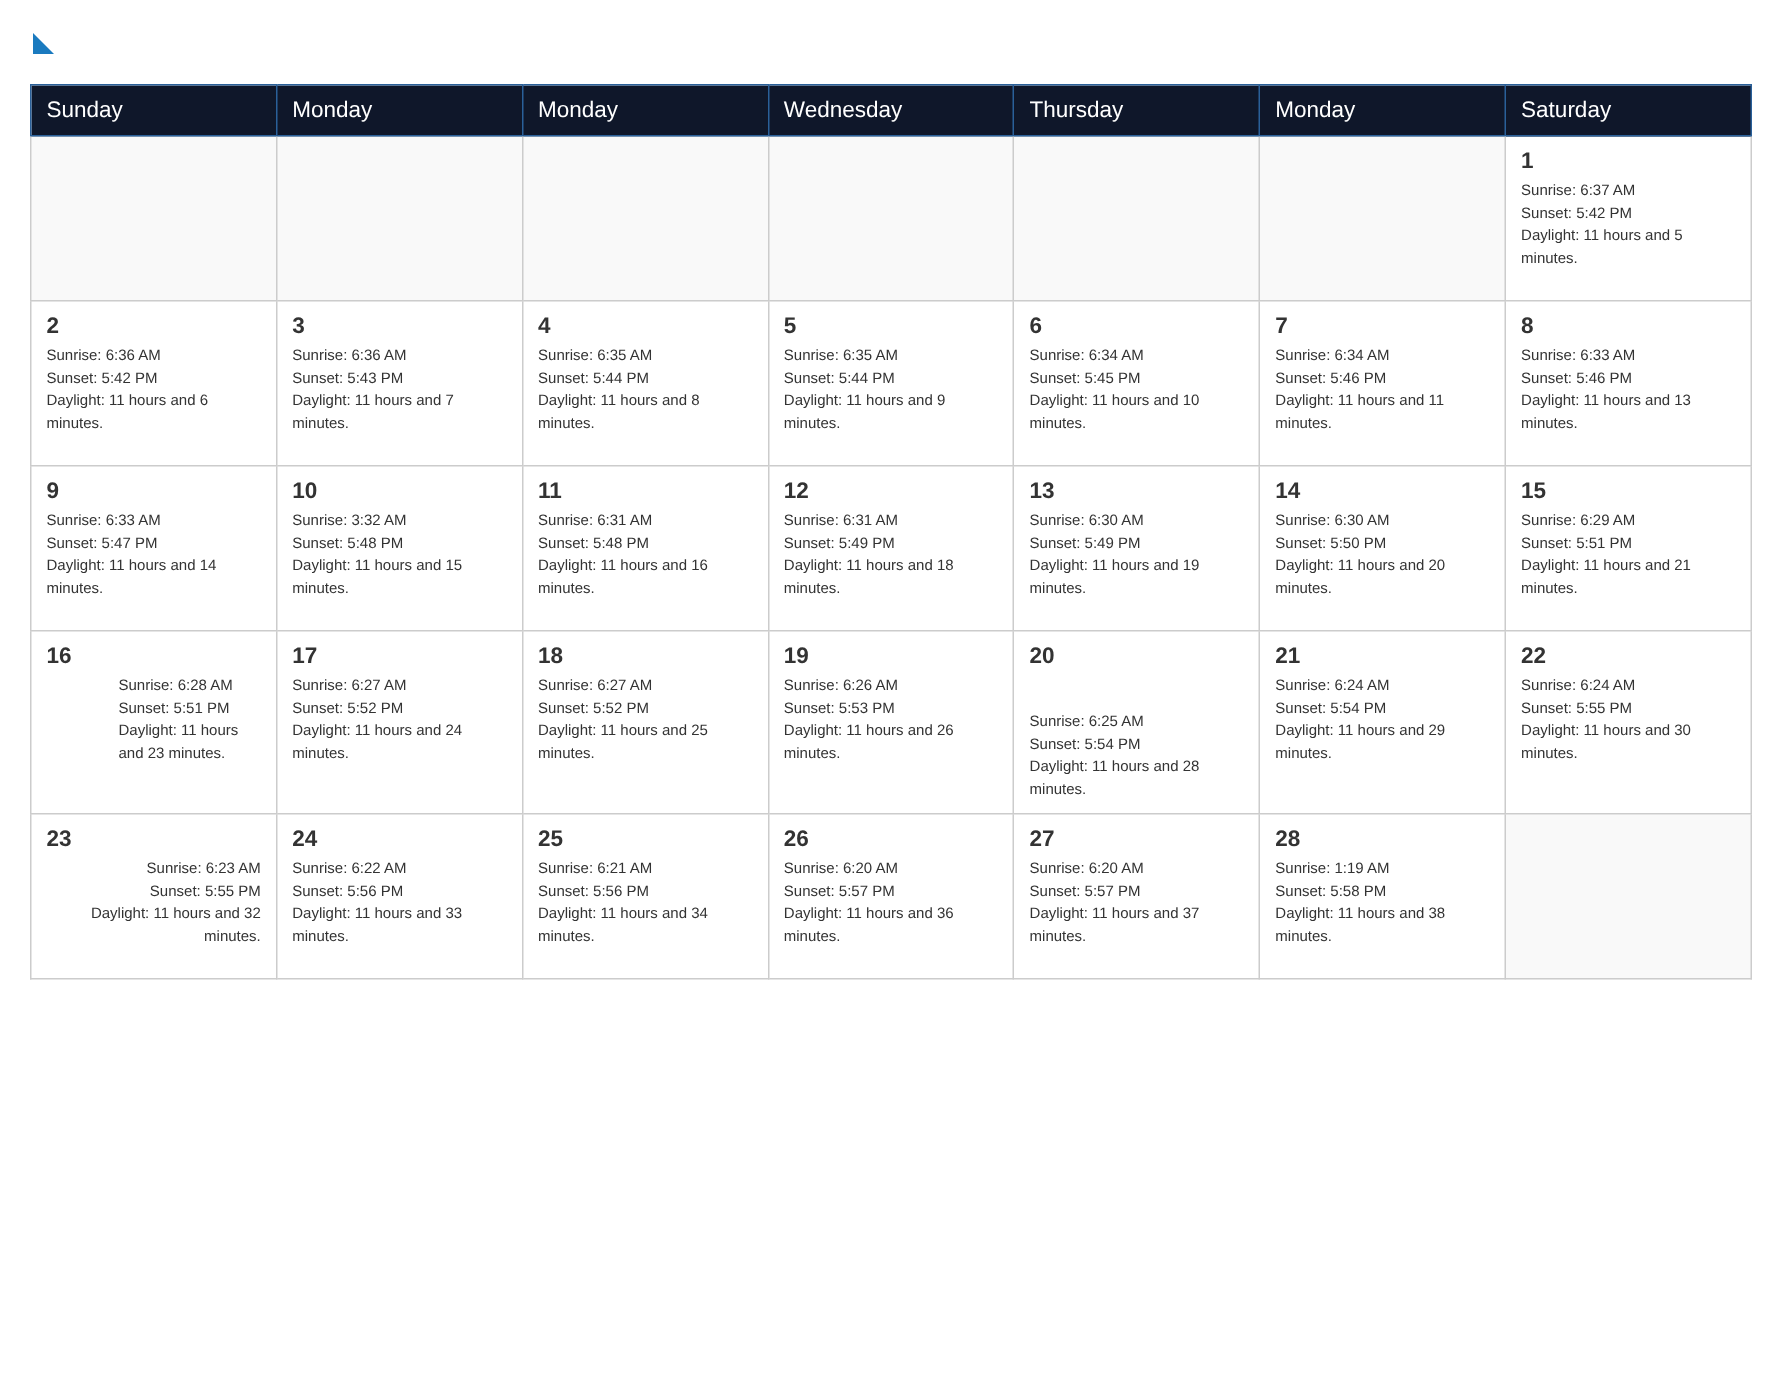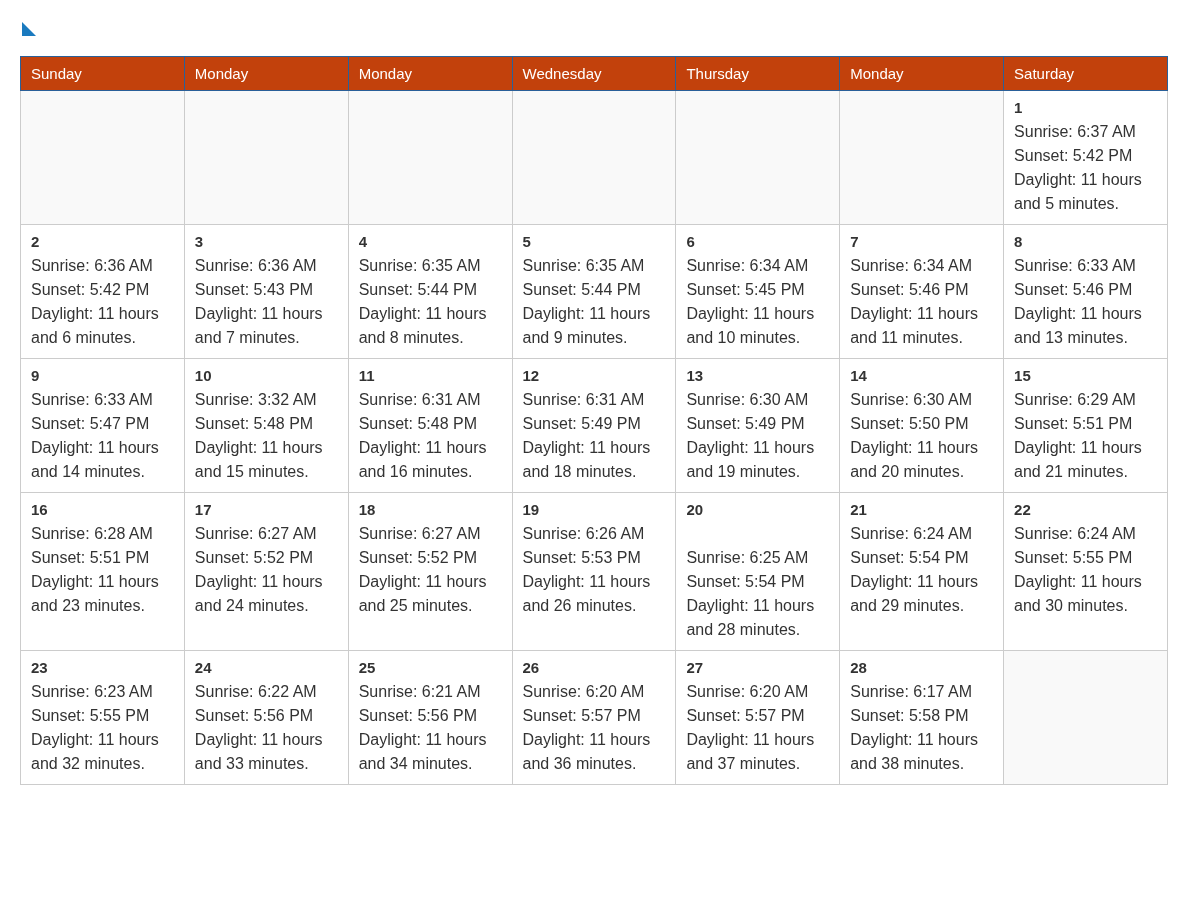--- a/index.html
+++ b/index.html
@@ -50,21 +50,21 @@
       font-size: 20px;
       color: #555;
       margin-top: 4px;
     }
     .calendar {
       width: 100%;
       border-collapse: collapse;
       margin-top: 10px;
     }
     .calendar th {
-      background-color: #c2410c;
+      background-color: #0f172a;
       color: #fff;
       font-size: 15px;
       font-weight: normal;
       padding: 8px 10px;
       text-align: left;
       border: 1px solid #2a6099;
     }
     .calendar td {
       vertical-align: top;
       padding: 8px 10px;
@@ -74,21 +74,21 @@
       font-size: 13px;
       color: #333;
     }
     .day-number {
       font-size: 15px;
       font-weight: bold;
       margin-bottom: 4px;
       display: block;
     }
     .day-info {
-      font-size: 16px;
+      font-size: 10px;
       line-height: 1.5;
       color: #333;
     }
     .empty-cell {
       background: #f9f9f9;
     }
     tr.week-row td {
       height: 110px;
     }
   </style>
@@ -219,21 +219,21 @@
         <td>
           <span class="day-number">15</span>
           <div class="day-info" style="white-space: pre-line;">Sunrise: 6:29 AM
 Sunset: 5:51 PM
 Daylight: 11 hours and 21 minutes.</div>
         </td>
       </tr>
       <tr class="week-row">
         <td>
           <span class="day-number">16</span>
-          <div class="day-info" style="white-space: pre-line;">Sunrise: 6:28 AM
+          <div class="day-info" style="white-space: pre-line; margin-left: 48px;">Sunrise: 6:28 AM
 Sunset: 5:51 PM
 Daylight: 11 hours and 23 minutes.</div>
         </td>
         <td>
           <span class="day-number">17</span>
           <div class="day-info" style="white-space: pre-line;">Sunrise: 6:27 AM
 Sunset: 5:52 PM
 Daylight: 11 hours and 24 minutes.</div>
         </td>
         <td>
@@ -263,21 +263,21 @@
         <td>
           <span class="day-number">22</span>
           <div class="day-info" style="white-space: pre-line;">Sunrise: 6:24 AM
 Sunset: 5:55 PM
 Daylight: 11 hours and 30 minutes.</div>
         </td>
       </tr>
       <tr class="week-row">
         <td>
           <span class="day-number">23</span>
-          <div class="day-info" style="white-space: pre-line;">Sunrise: 6:23 AM
+          <div class="day-info" style="white-space: pre-line; text-align: right;">Sunrise: 6:23 AM
 Sunset: 5:55 PM
 Daylight: 11 hours and 32 minutes.</div>
         </td>
         <td>
           <span class="day-number">24</span>
           <div class="day-info" style="white-space: pre-line;">Sunrise: 6:22 AM
 Sunset: 5:56 PM
 Daylight: 11 hours and 33 minutes.</div>
         </td>
         <td>
@@ -293,20 +293,20 @@
 Daylight: 11 hours and 36 minutes.</div>
         </td>
         <td>
           <span class="day-number">27</span>
           <div class="day-info" style="white-space: pre-line;">Sunrise: 6:20 AM
 Sunset: 5:57 PM
 Daylight: 11 hours and 37 minutes.</div>
         </td>
         <td>
           <span class="day-number">28</span>
-          <div class="day-info" style="white-space: pre-line;">Sunrise: 6:17 AM
+          <div class="day-info" style="white-space: pre-line;">Sunrise: 1:19 AM
 Sunset: 5:58 PM
 Daylight: 11 hours and 38 minutes.</div>
         </td>
         <td class="empty-cell"></td>
       </tr>
     </tbody>
 </table>
 
 </body></html>

